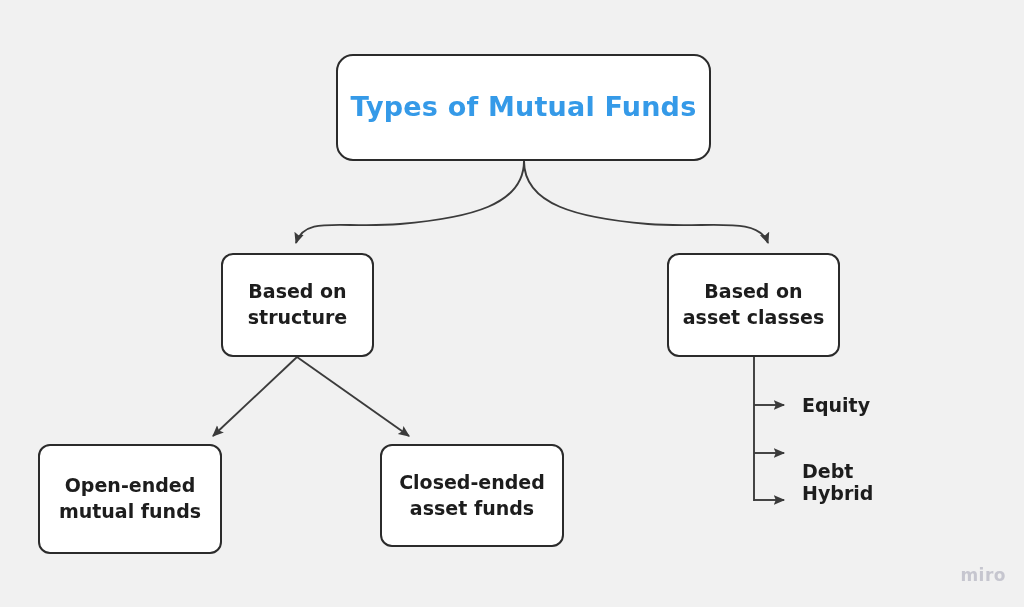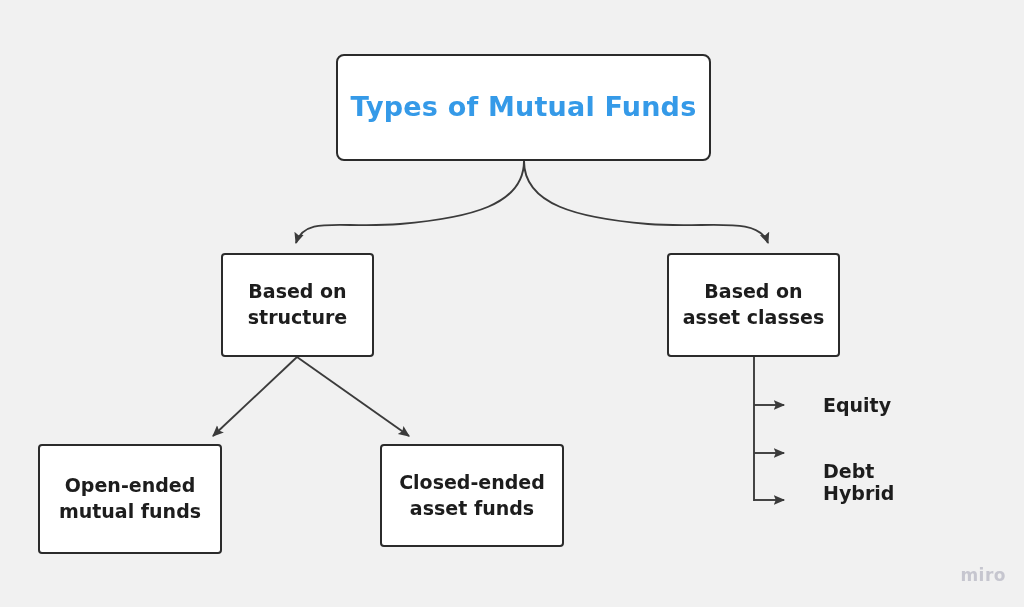--- a/index.html
+++ b/index.html
@@ -25,39 +25,39 @@
     top: 0;
     width: 1024px;
     height: 607px;
     pointer-events: none;
   }
   .node {
     position: absolute;
     box-sizing: border-box;
     background: #ffffff;
     border: 2px solid #2b2b2b;
-    border-radius: 4px;
+    border-radius: 12px;
     display: flex;
     align-items: center;
     justify-content: center;
     text-align: center;
     z-index: 2;
   }
   .node-label {
     display: block;
     line-height: 1.35;
     white-space: pre-line;
   }
   
   #node-root {
     left: 336px;
     top: 54px;
     width: 375px;
     height: 107px;
-    border-radius: 8px;
+    border-radius: 17px;
     border-width: 2px;
   }
   #node-root .node-label {
     color: #359ae8;
     font-size: 27px;
     font-weight: 700;
     letter-spacing: 0.2px;
   }
   
   #node-structure {
@@ -99,21 +99,20 @@
   }
   
   .list-item {
     position: absolute;
     left: 802px;
     color: #1d1d1d;
     font-size: 19px;
     font-weight: 700;
     white-space: nowrap;
     z-index: 2;
-    margin-left: 21px;
   }
   #list-equity { top: 394px; }
   #list-debt   { top: 460px; }
   #list-hybrid { top: 482px; }
   
   #watermark {
     position: absolute;
     right: 18px;
     bottom: 22px;
     color: #c6c6cf;

